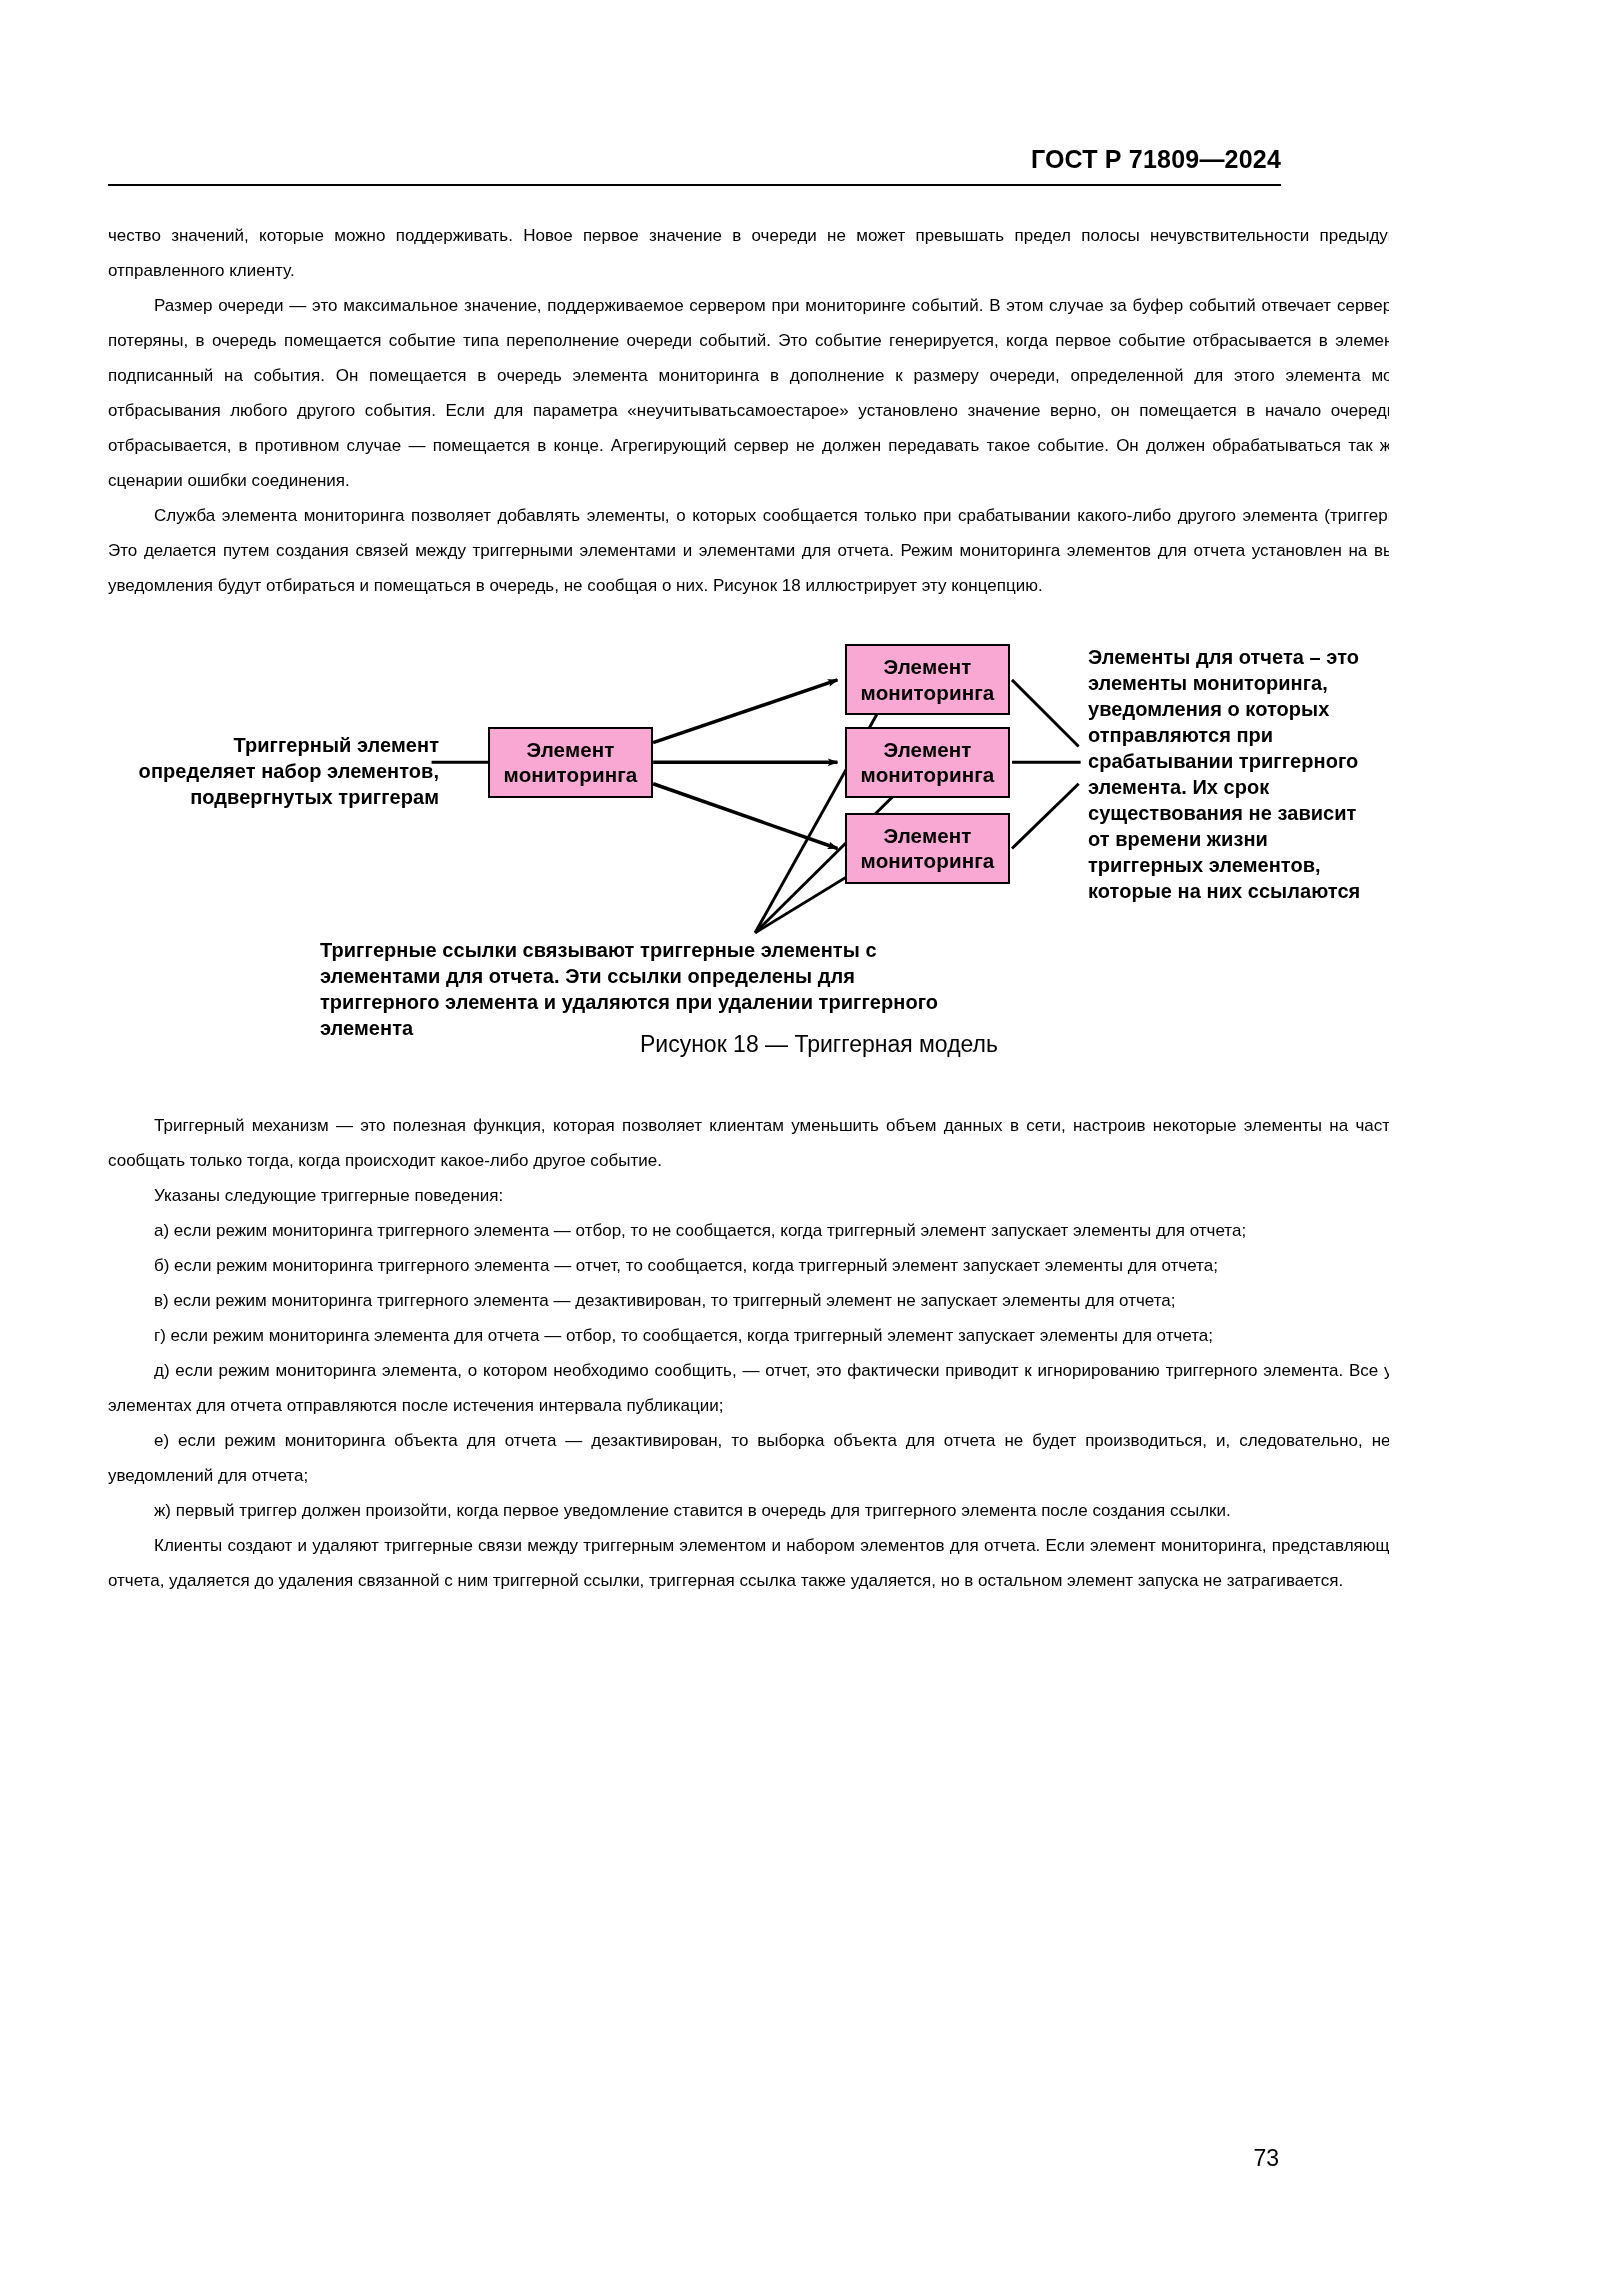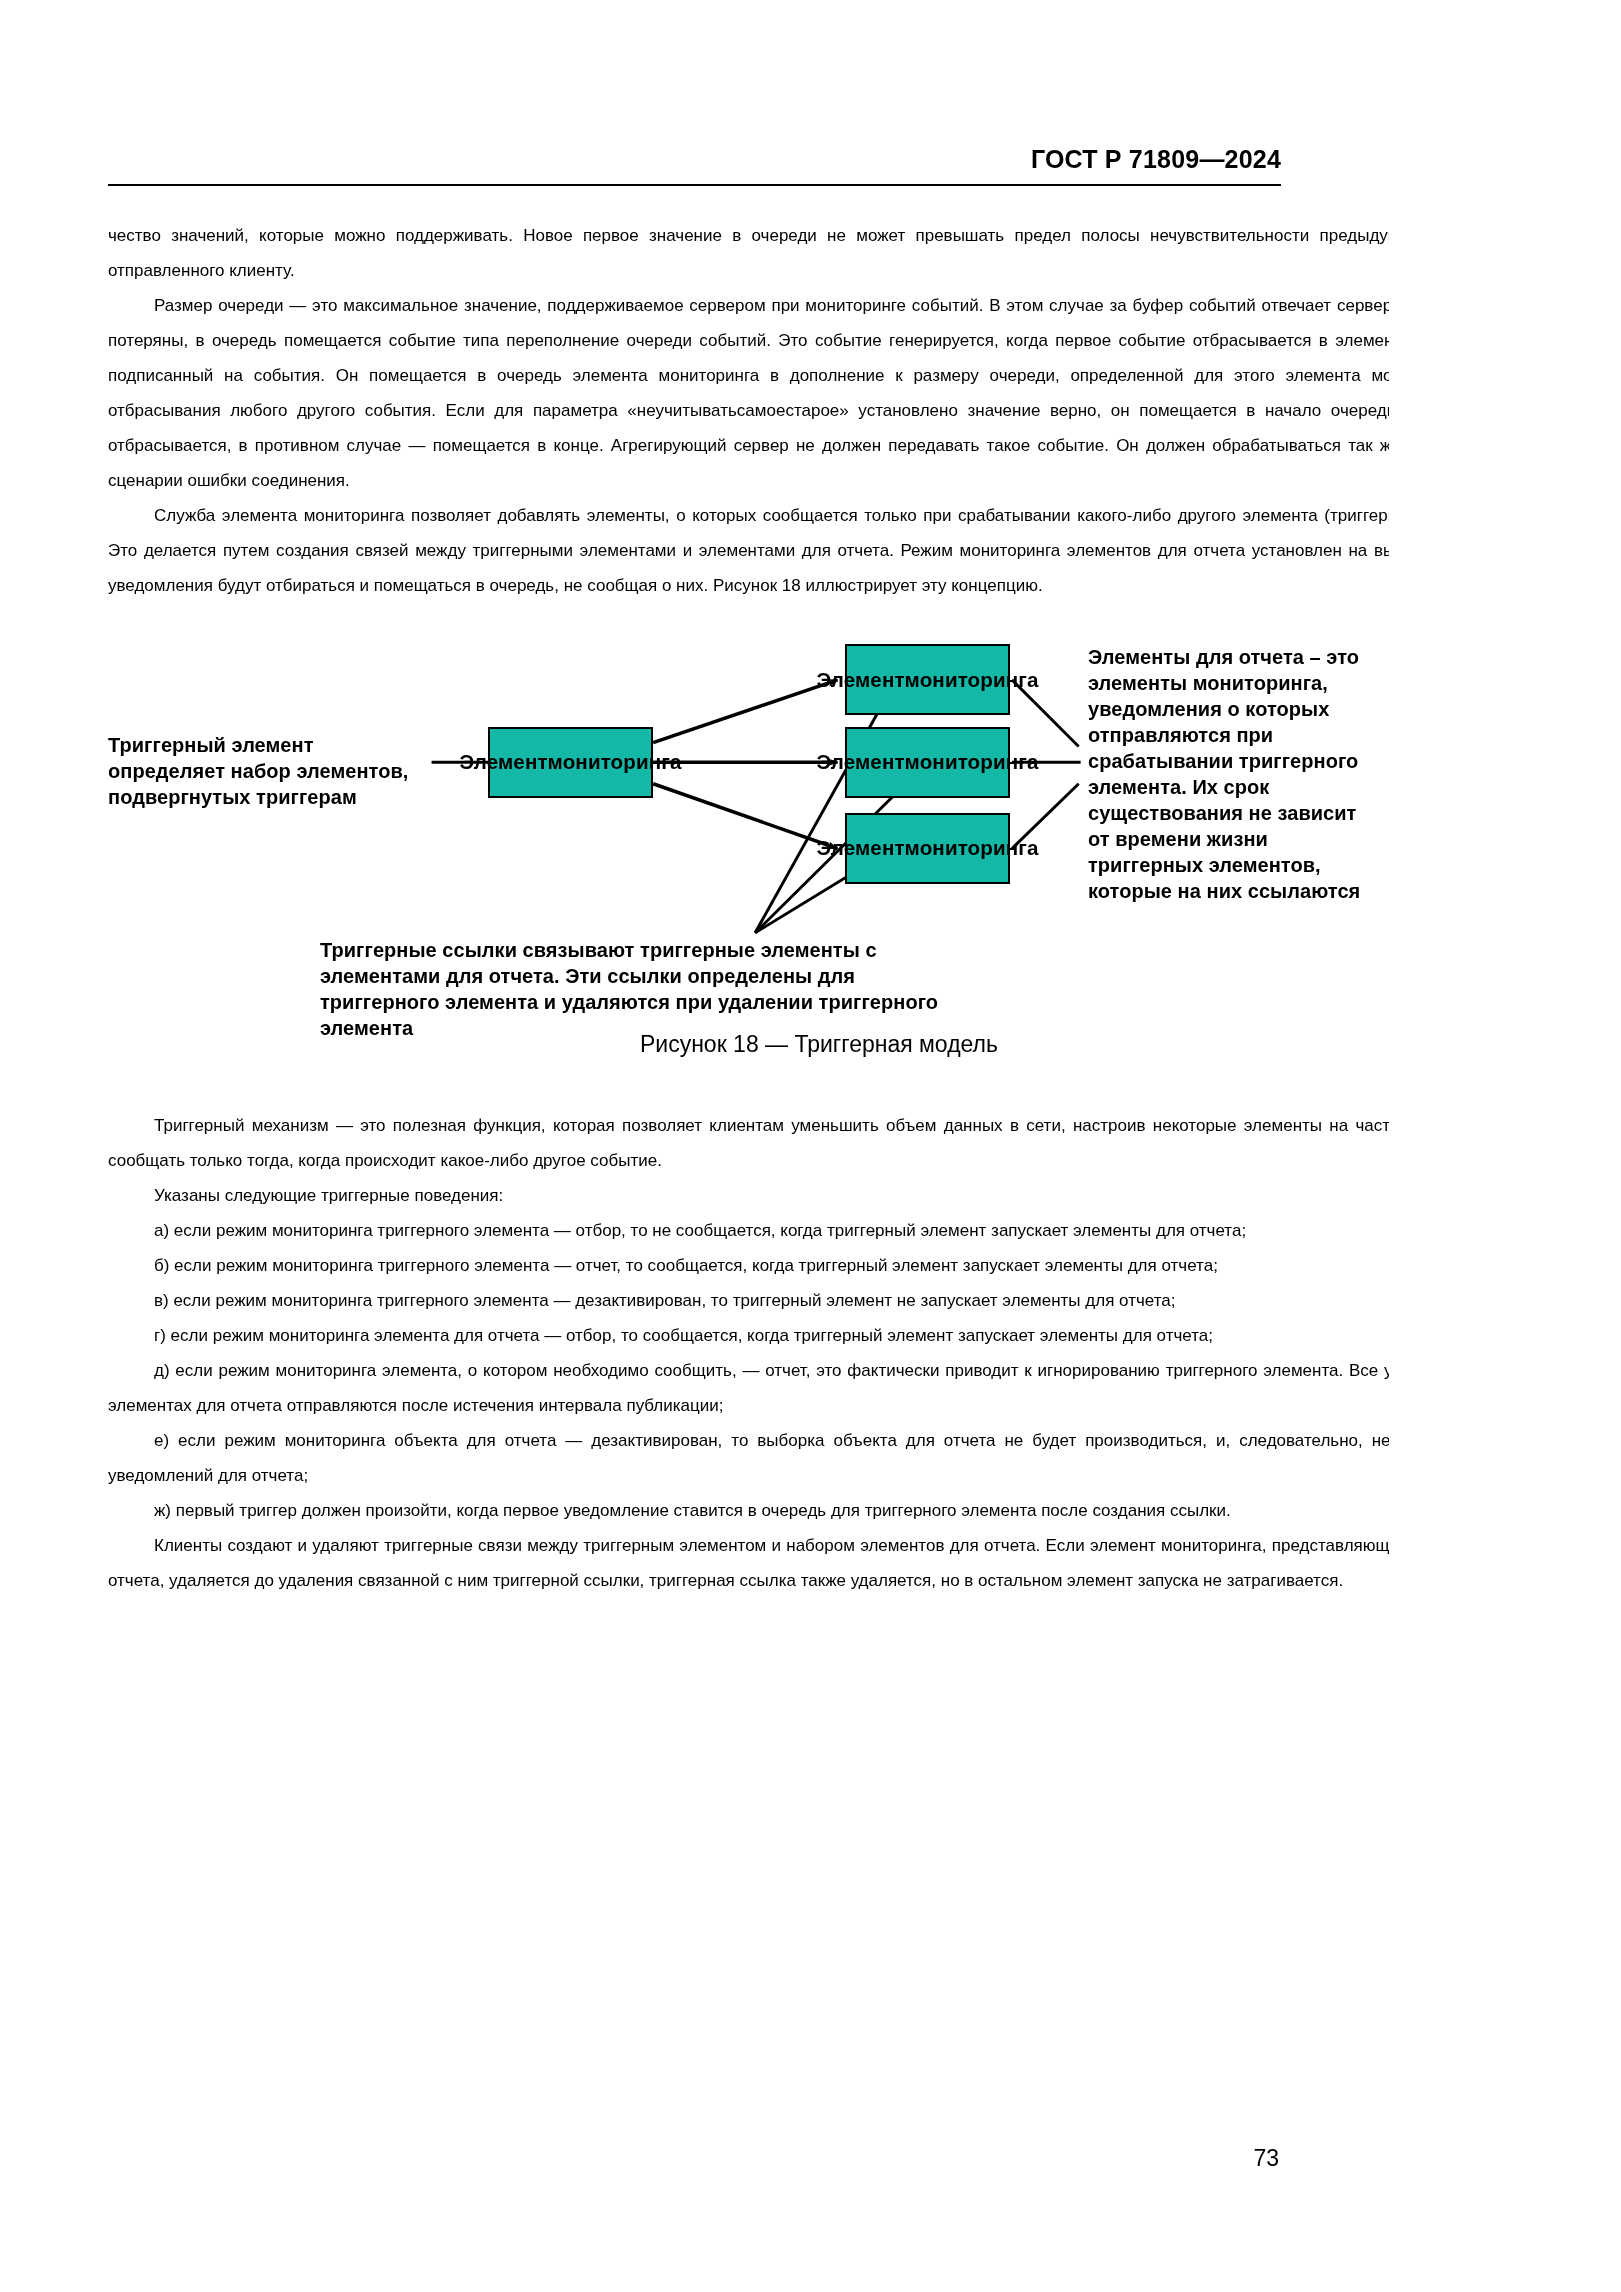--- a/index.html
+++ b/index.html
@@ -62,24 +62,24 @@
     position: relative;
     width: 1406px;
     height: 470px;
     margin-top: 13.7px;
   }
   .fig-svg { position: absolute; left: 0; top: 0; }
 
   .box {
     position: absolute;
     border: 2.9px solid #000000;
-    background: #14b8a6;
+    background: #f9a8d4;
     box-sizing: border-box;
     display: flex;
-    flex-direction: row;
+    flex-direction: column;
     align-items: center;
     justify-content: center;
     font-size: 20.6px;
     font-weight: bold;
     line-height: 25.5px;
     text-align: center;
     letter-spacing: 0.1px;
   }
   .box span { display: block; }
 
@@ -142,21 +142,21 @@
 
         <line x1="922" y1="64" x2="990" y2="132" stroke="#000" stroke-width="3"></line>
         <line x1="922" y1="148" x2="992" y2="148" stroke="#000" stroke-width="3"></line>
         <line x1="922" y1="236" x2="990" y2="170" stroke="#000" stroke-width="3"></line>
 
         <line x1="660" y1="322" x2="796" y2="78" stroke="#000" stroke-width="3"></line>
         <line x1="660" y1="322" x2="852" y2="132" stroke="#000" stroke-width="3"></line>
         <line x1="660" y1="322" x2="840" y2="212" stroke="#000" stroke-width="3"></line>
       </svg>
 
-      <div class="anno" style="left:0px; top:115px; width:323px;">
+      <div class="anno" style="left:8px; top:115px; width:323px;text-align:right;">
         <span>Триггерный элемент</span>
         <span>определяет набор элементов,</span>
         <span>подвергнутых триггерам</span>
       </div>
 
       <div class="box" style="left:380px; top:110px; width:165px; height:71px;">
         <span>Элемент</span>
         <span>мониторинга</span>
       </div>
 

